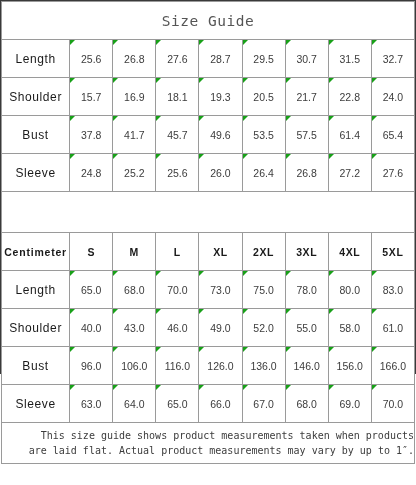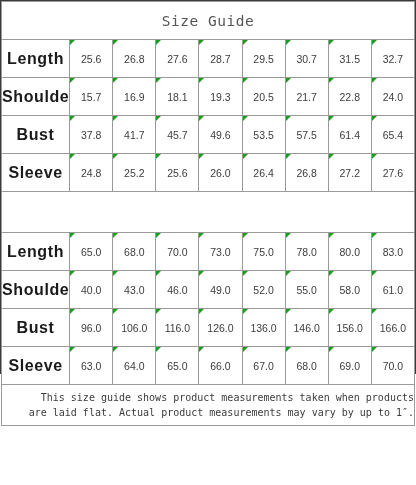--- a/index.html
+++ b/index.html
@@ -62,22 +62,22 @@
   }
   td.unit-cell {
     font-size: 10.5px;
     font-weight: bold;
     color: #1a1a1a;
     letter-spacing: 0.8px;
   }
 
   
   td.row-label {
-    font-size: 16px;
-    font-weight: bold;
+    font-size: 12px;
+    font-weight: normal;
     color: #1a1a1a;
     letter-spacing: 0.6px;
   }
 
   
   td.data-cell {
     font-size: 10.5px;
     color: #3c3c3c;
     height: 37px;
   }
@@ -188,20 +188,31 @@
         <td class="data-cell">26.4<span class="corner-marker"></span></td>
         <td class="data-cell">26.8<span class="corner-marker"></span></td>
         <td class="data-cell">27.2<span class="corner-marker"></span></td>
         <td class="data-cell">27.6<span class="corner-marker"></span></td>
       </tr>
 
       <tr>
         <td class="spacer-cell" colspan="9"></td>
       </tr>
 
+      <tr>
+        <td class="header-cell unit-cell">Centimeter</td>
+        <td class="header-cell">S</td>
+        <td class="header-cell">M</td>
+        <td class="header-cell">L</td>
+        <td class="header-cell">XL</td>
+        <td class="header-cell">2XL</td>
+        <td class="header-cell">3XL</td>
+        <td class="header-cell">4XL</td>
+        <td class="header-cell">5XL</td>
+      </tr>
 
       <tr>
         <td class="row-label">Length</td>
         <td class="data-cell">65.0<span class="corner-marker"></span></td>
         <td class="data-cell">68.0<span class="corner-marker"></span></td>
         <td class="data-cell">70.0<span class="corner-marker"></span></td>
         <td class="data-cell">73.0<span class="corner-marker"></span></td>
         <td class="data-cell">75.0<span class="corner-marker"></span></td>
         <td class="data-cell">78.0<span class="corner-marker"></span></td>
         <td class="data-cell">80.0<span class="corner-marker"></span></td>

